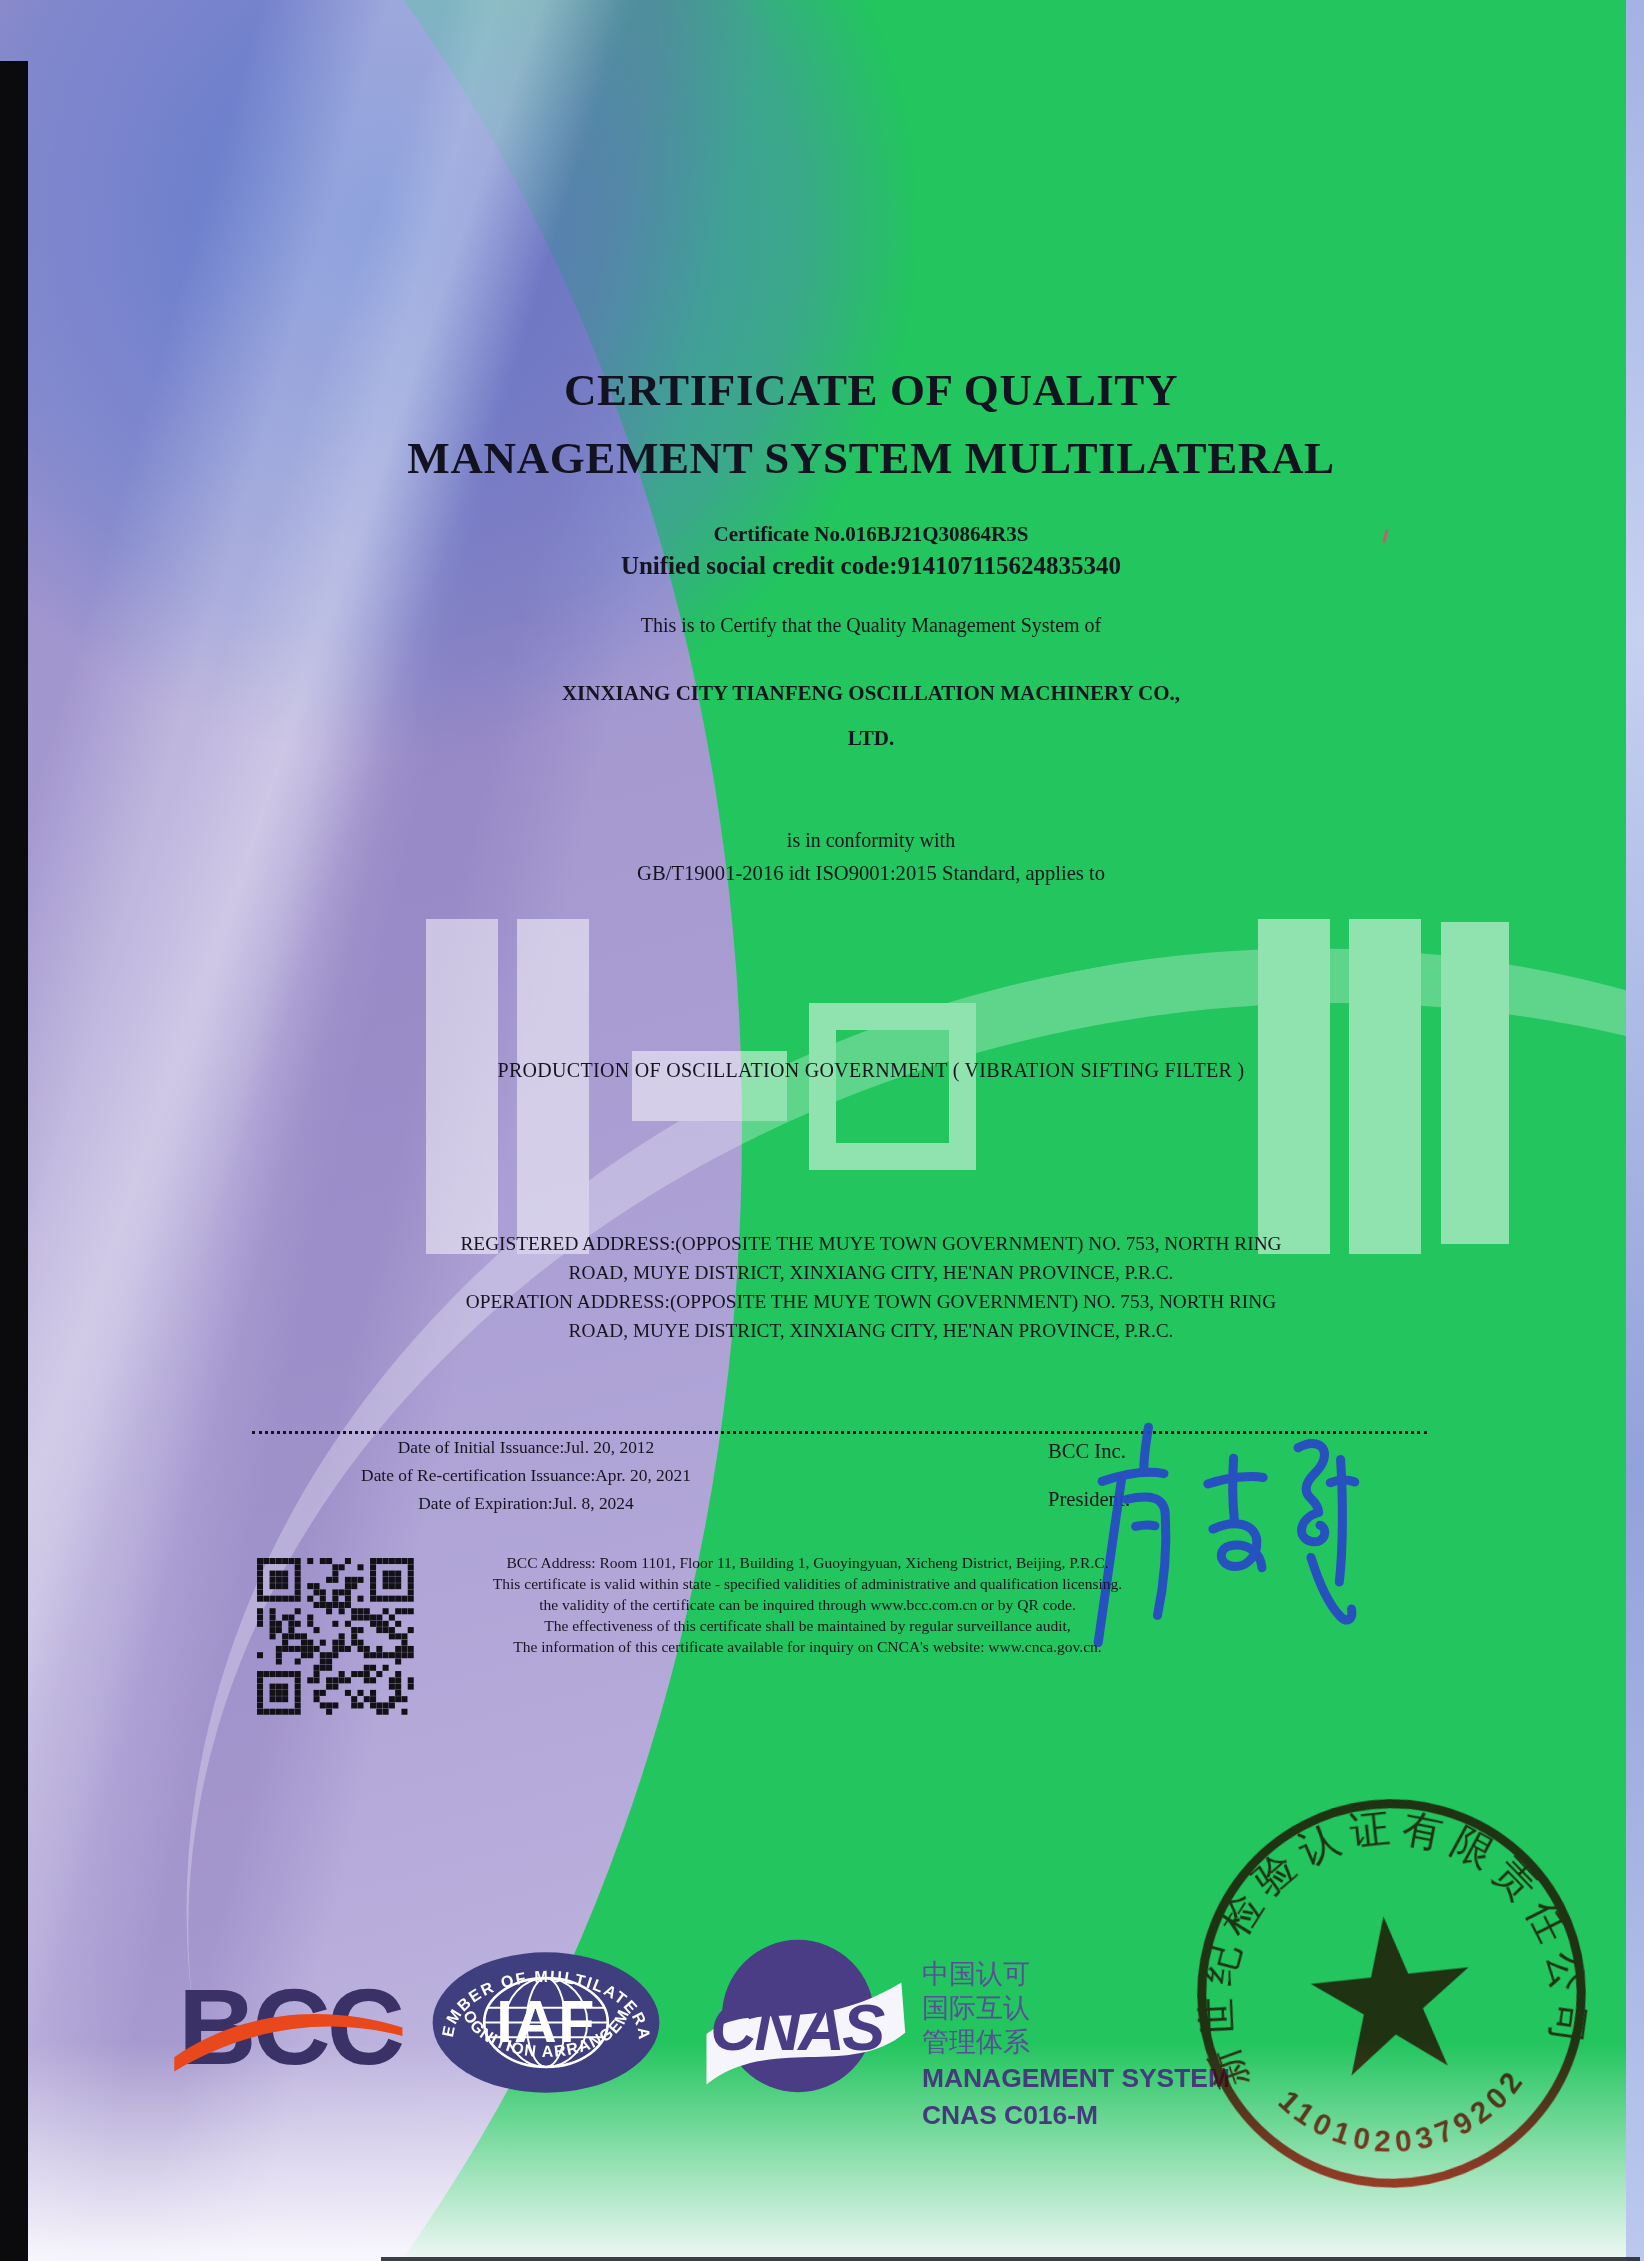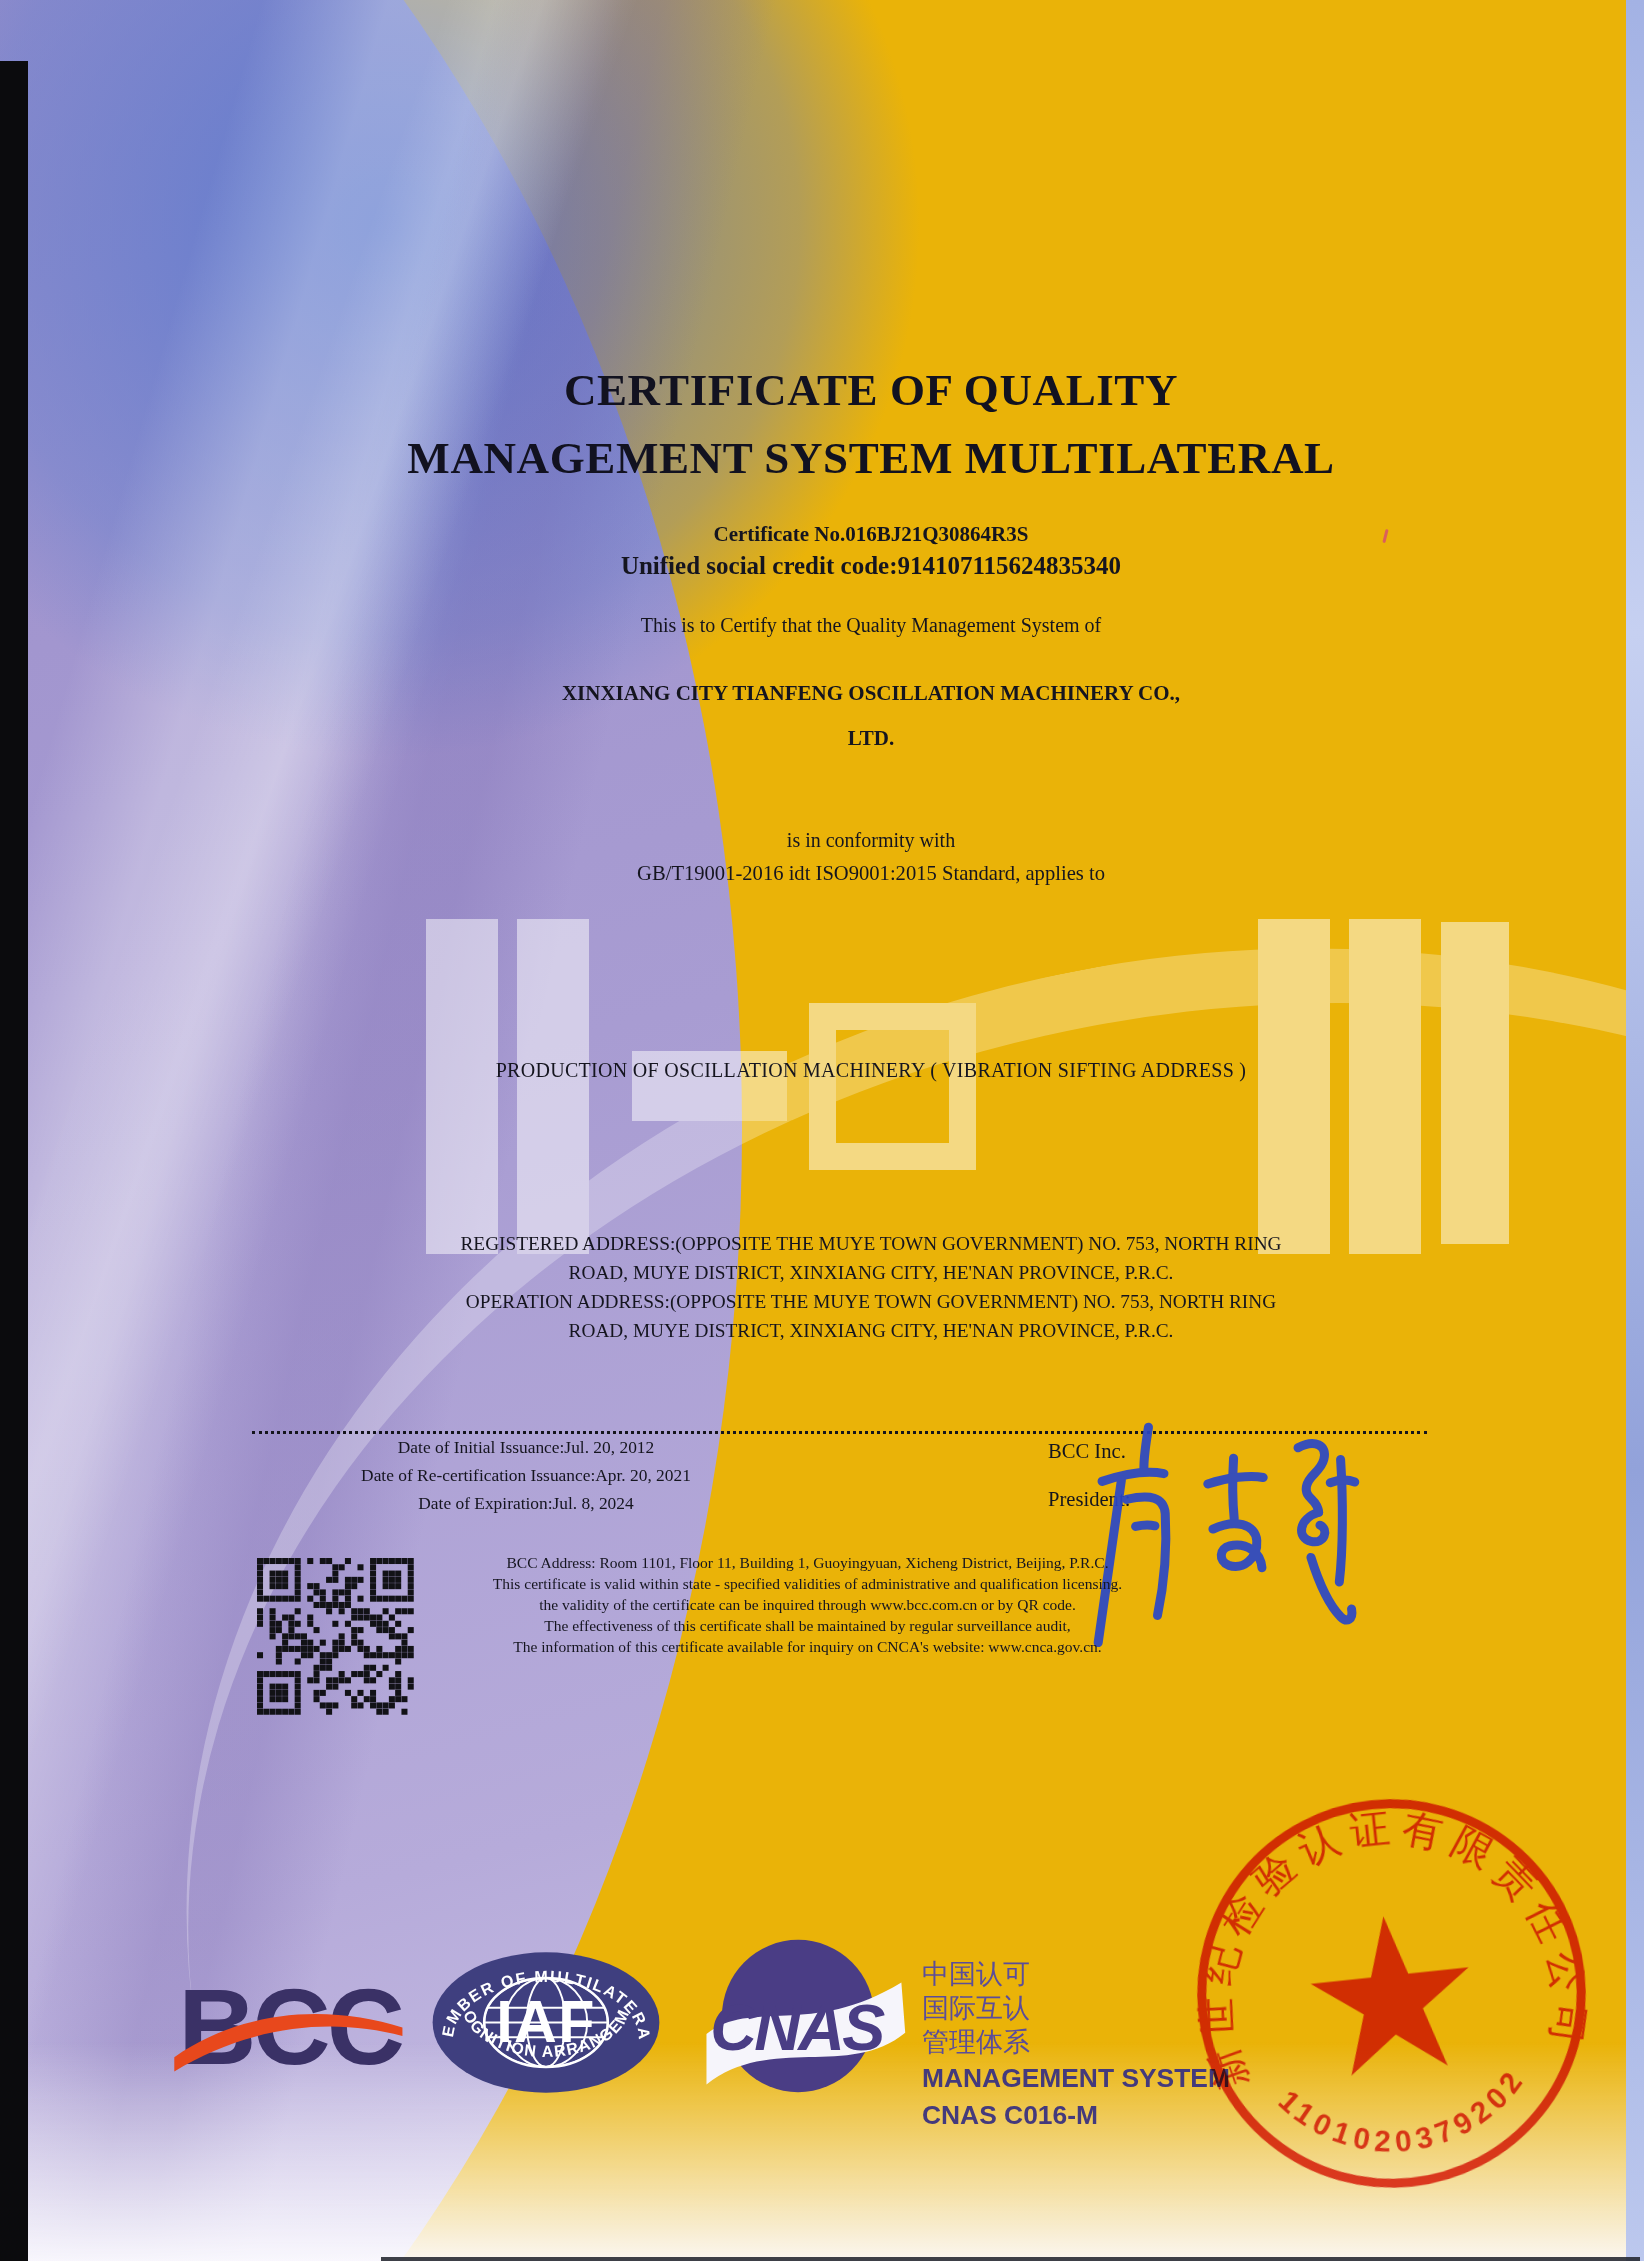--- a/index.html
+++ b/index.html
@@ -1,18 +1,18 @@
 <!DOCTYPE html>
 <html style="font-size:10.3px"><head>
 <meta charset="utf-8">
 <style>
   html,body{margin:0;padding:0;background:#555;}
   .page{
     position:relative;width:1645px;height:2261px;overflow:hidden;
-    background:#eab308;
+    background:#22c55e;
     font-family:"Liberation Serif","DejaVu Serif",serif;
     color:#15151f;
   }
   .abs{position:absolute;}
   
   .bg-purple{
     left:-1741px;top:-516px;width:2483px;height:3289px;border-radius:50%;
     background:linear-gradient(165deg,#7d8cd0 0%,#8f8ac9 12%,#9c90cc 28%,#a89cd2 55%,#b6abda 75%,#cfc7e8 92%,#e4dff2 100%);
   }
   .bg-blue-corner{
@@ -101,21 +101,21 @@
   <div class="abs center-col creditcode">Unified social credit code:914107115624835340</div>
   <div class="abs center-col intro">This is to Certify that the Quality Management System of</div>
 
   <div class="abs center-col company">
     <div>XINXIANG CITY TIANFENG OSCILLATION MACHINERY CO.,</div>
     <div>LTD.</div>
   </div>
 
   <div class="abs center-col conformity">is in conformity with</div>
   <div class="abs center-col standard">GB/T19001-2016 idt ISO9001:2015 Standard, applies to</div>
-  <div class="abs center-col scope">PRODUCTION OF OSCILLATION MACHINERY ( VIBRATION SIFTING ADDRESS )</div>
+  <div class="abs center-col scope">PRODUCTION OF OSCILLATION GOVERNMENT ( VIBRATION SIFTING FILTER )</div>
 
   <div class="abs center-col addresses">
     <div>REGISTERED ADDRESS:(OPPOSITE THE MUYE TOWN GOVERNMENT) NO. 753, NORTH RING</div>
     <div>ROAD, MUYE DISTRICT, XINXIANG CITY, HE'NAN PROVINCE, P.R.C.</div>
     <div>OPERATION ADDRESS:(OPPOSITE THE MUYE TOWN GOVERNMENT) NO. 753, NORTH RING</div>
     <div>ROAD, MUYE DISTRICT, XINXIANG CITY, HE'NAN PROVINCE, P.R.C.</div>
   </div>
 
   <div class="abs dotline"></div>
 

